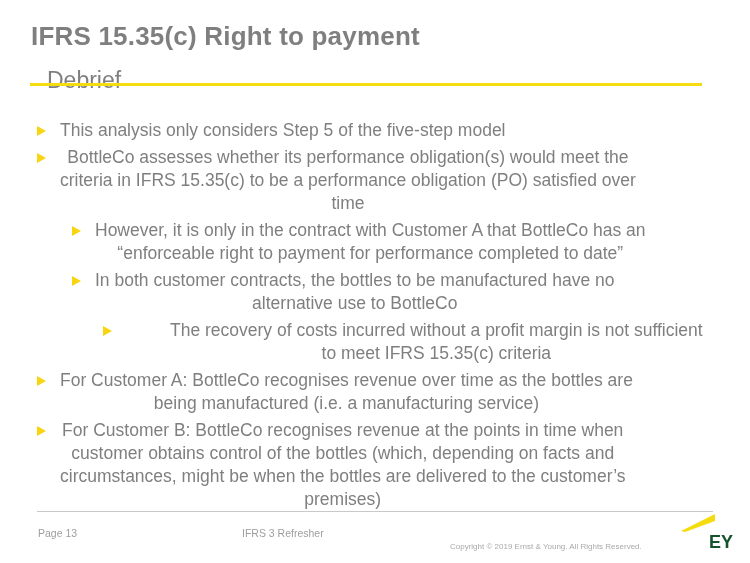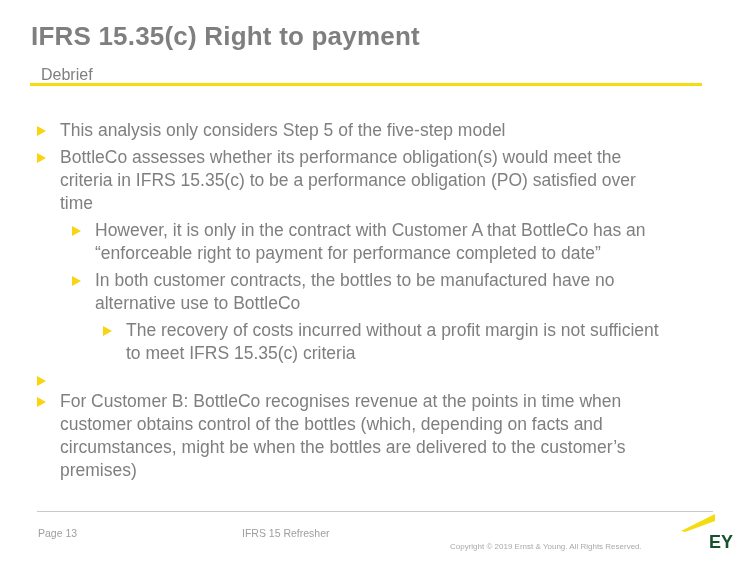--- a/index.html
+++ b/index.html
@@ -16,22 +16,22 @@
   .title-block { position: absolute; left: 31px; top: 21px; }
   .slide-title {
     margin: 0;
     font-size: 26px;
     font-weight: bold;
     color: #7f7f7f;
     line-height: 30px;
     letter-spacing: 0.2px;
   }
   .slide-subtitle {
-    margin: 10px;
-    font-size: 16px;
+    margin: 16px;
+    font-size: 23px;
     font-weight: normal;
     color: #7f7f7f;
     line-height: 27px;
   }
   .title-rule {
     position: absolute;
     left: 30px; top: 83px;
     width: 672px; height: 3px;
     background: #f5dc10;
   }
@@ -39,39 +39,40 @@
   
   .content {
     position: absolute;
     left: 30px; top: 119px;
     width: 692px;
   }
   .item {
     display: flex;
     align-items: flex-start;
     margin-bottom: 4px;
+    text-align: center;
   }
   .item .tri {
     flex: none;
     width: 0; height: 0;
     border-left: 9px solid #f8d411;
     border-top: 5px solid transparent;
     border-bottom: 5px solid transparent;
     margin-top: 7px;
     margin-right: 14px;
   }
   .item .txt {
     font-size: 17.5px;
     line-height: 23px;
     color: #7f7f7f;
     white-space: pre-line;
   }
   .lv1 { padding-left: 7px; }
   .lv2 { padding-left: 42px; }
-  .lv3 { padding-left: 73px; }
+  .lv3 { padding-left: 73px; gap: 44px; }
 
   
   .footer-divider {
     position: absolute;
     left: 37px; top: 511px;
     width: 676px; height: 1px;
     background: #c9c9c9;
   }
   .footer-text { position: absolute; color: #9e9e9e; text-align: center; }
   .page-number   { left: 38px;  top: 527px; font-size: 10.5px; }
@@ -123,33 +124,35 @@
       <div class="txt">In both customer contracts, the bottles to be manufactured have no
 alternative use to BottleCo</div>
     </div>
     <div class="item lv3">
       <span class="tri"></span>
       <div class="txt">The recovery of costs incurred without a profit margin is not sufficient
 to meet IFRS 15.35(c) criteria</div>
     </div>
     <div class="item lv1">
       <span class="tri"></span>
+      <div class="txt">For Customer A: BottleCo recognises revenue over time as the bottles are
+being manufactured (i.e. a manufacturing service)</div>
     </div>
     <div class="item lv1">
       <span class="tri"></span>
       <div class="txt">For Customer B: BottleCo recognises revenue at the points in time when
 customer obtains control of the bottles (which, depending on facts and
 circumstances, might be when the bottles are delivered to the customer’s
 premises)</div>
     </div>
   </div>
 
   <div class="footer-divider"></div>
   <div class="footer-text page-number">Page 13</div>
-  <div class="footer-text deck-title">IFRS 15 Refresher</div>
+  <div class="footer-text deck-title">IFRS 3 Refresher</div>
   <div class="footer-text copyright">Copyright © 2019 Ernst &amp; Young. All Rights Reserved.</div>
 
   <div class="ey-logo">
     <svg class="ey-beam" width="34" height="18" viewBox="0 0 34 18">
       <polygon points="0,17 34,0 34,7 4,18" fill="#f5dc10"></polygon>
     </svg>
     <div class="ey-letters">EY</div>
   </div>
 
 </div>

